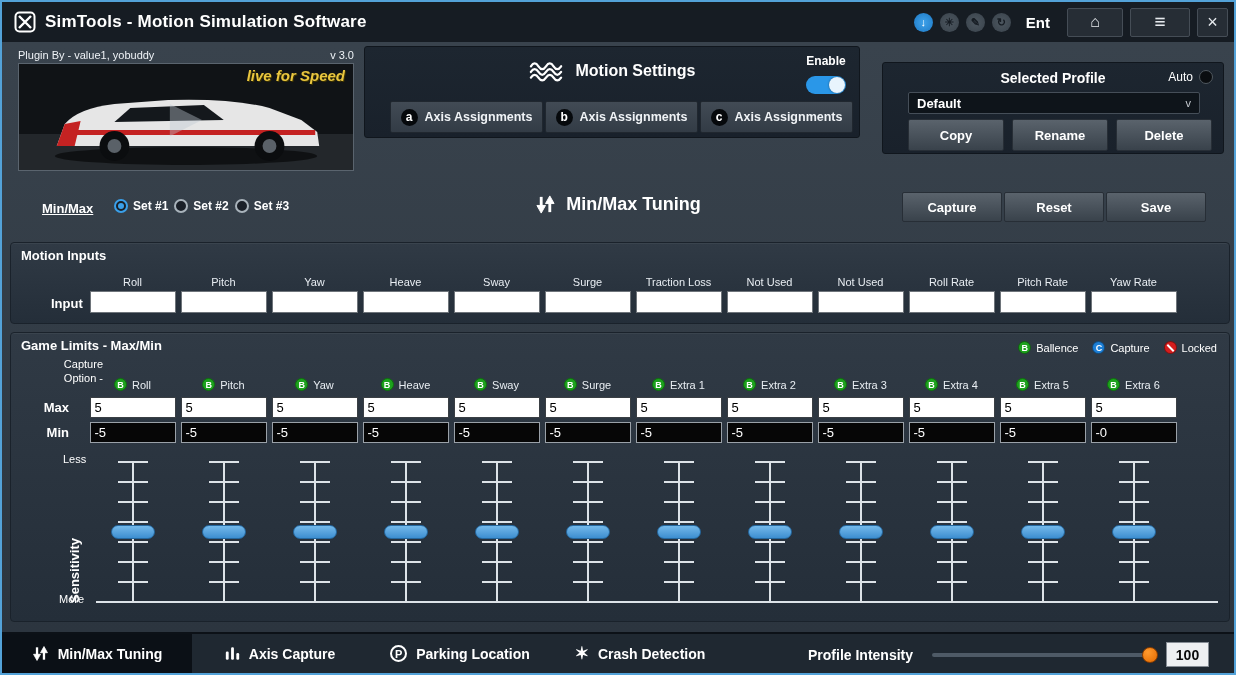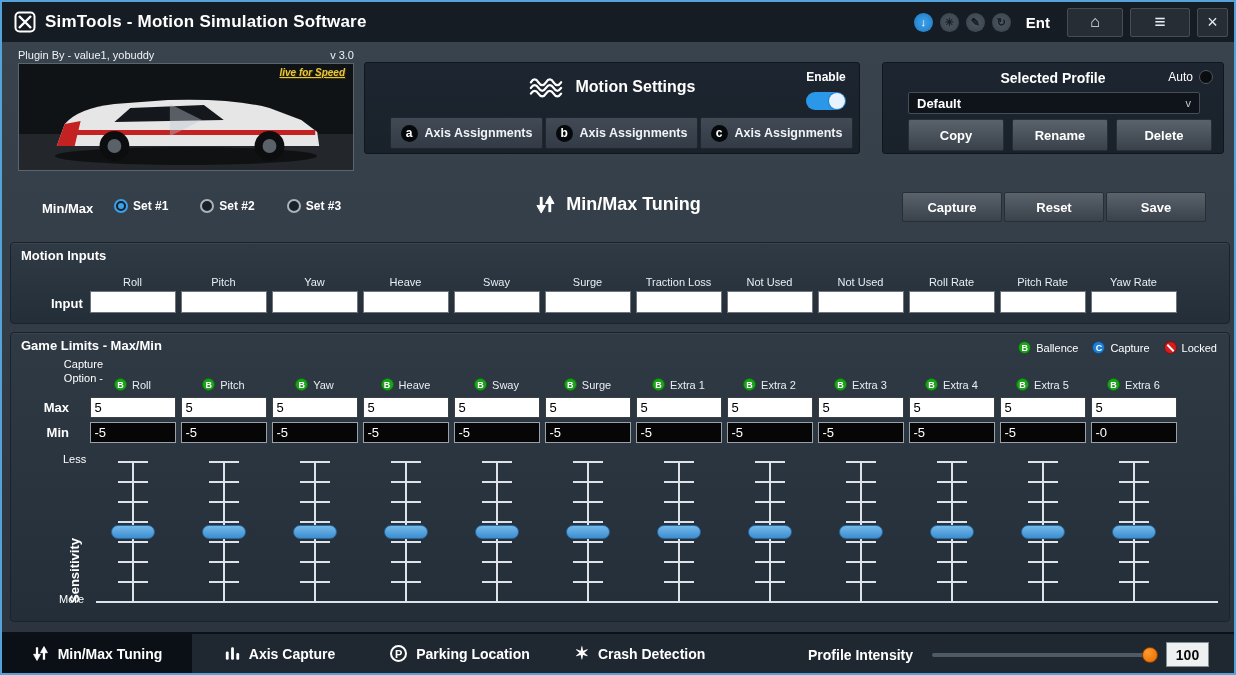--- a/index.html
+++ b/index.html
@@ -15,26 +15,26 @@
   .tb-circle{width:19px;height:19px;border-radius:50%;background:radial-gradient(#4c565f,#39424b);color:#161c23;font-size:11px;font-weight:bold;display:flex;align-items:center;justify-content:center;cursor:pointer;}
   .tb-circle.blue{background:radial-gradient(#3fa2ea,#1c78c4);color:#fff;}
   .edition{font-size:15px;font-weight:bold;margin:0 10px 0 8px;}
   .tb-btn{height:29px;background:#262d35;border:1px solid #454d56;border-radius:2px;color:#e6eaee;font-size:16px;display:flex;align-items:center;justify-content:center;cursor:pointer;font-family:inherit;}
   .tb-btn.home{width:56px;}.tb-btn.menu{width:60px;font-size:19px;}.tb-btn.close{width:31px;font-size:18px;}
 
   
   .plugin{position:absolute;left:16px;top:47px;width:336px;}
   .plugin-head{display:flex;justify-content:space-between;font-size:11px;color:#eef2f6;margin-bottom:2px;}
   .game-image{position:relative;width:336px;height:108px;border:1px solid #5a646e;background:#101316;cursor:pointer;}
-  .gi-logo{position:absolute;top:3px;right:8px;font-size:10px;font-weight:bold;font-style:italic;color:#e9c63f;text-shadow:1px 1px 0 #3c3200;text-decoration:underline;}
+  .gi-logo{position:absolute;top:3px;right:8px;font-size:15px;font-weight:bold;font-style:italic;color:#e9c63f;text-shadow:1px 1px 0 #3c3200;}
   .gi-play{position:absolute;left:50%;top:50%;transform:translate(-50%,-52%);font-size:42px;color:rgba(190,200,210,.40);}
 
   
   .panel-dark{position:absolute;background:linear-gradient(180deg,#1d2630,#19212b);border:1px solid #10161d;border-radius:3px;}
-  .ms-panel{left:362px;top:60px;width:496px;height:92px;}
+  .ms-panel{left:362px;top:44px;width:496px;height:92px;}
   .pr-panel{left:880px;top:60px;width:342px;height:92px;}
 
   .ms-title{position:absolute;left:0;right:0;top:13px;display:flex;justify-content:center;align-items:center;gap:13px;}
   .ms-title-text{font-size:16px;font-weight:bold;}
   .enable{position:absolute;right:13px;top:7px;display:flex;align-items:center;gap:8px;flex-direction:column;}
   .enable-label{font-size:12px;font-weight:bold;}
   .toggle{position:relative;width:40px;height:18px;border-radius:9px;background:#2a97e8;display:inline-block;cursor:pointer;}
   .toggle .knob{position:absolute;right:1px;top:1px;width:16px;height:16px;border-radius:50%;background:#e8f4fd;box-shadow:0 0 2px rgba(0,0,0,.5);}
   .axis-row{position:absolute;left:25px;top:54px;display:flex;gap:2px;}
   .axis-btn{width:153px;height:32px;background:linear-gradient(180deg,#424b55,#333c46);border:1px solid #20272f;border-radius:2px;color:#f0f3f6;display:flex;align-items:center;justify-content:center;gap:7px;cursor:pointer;font-family:inherit;}
@@ -45,22 +45,22 @@
   .auto{position:absolute;right:10px;top:7px;display:flex;align-items:center;gap:6px;font-size:12px;}
   .auto-dot{width:14px;height:14px;border-radius:50%;background:#0a0d10;border:1px solid #50585f;cursor:pointer;}
   .dropdown{position:absolute;left:25px;top:29px;width:292px;height:22px;background:#0e141a;border:1px solid #454e58;border-radius:2px;display:flex;align-items:center;padding:0 8px;font-size:13px;font-weight:bold;cursor:pointer;}
   .dd-arrow{margin-left:auto;font-size:11px;color:#c6ccd2;font-weight:normal;}
   .pr-btns{position:absolute;left:25px;top:56px;display:flex;gap:8px;}
 
   .btn{background:linear-gradient(180deg,#5a636c,#39424b);border:1px solid #272e36;border-radius:2px;color:#fff;font-size:13px;font-weight:bold;cursor:pointer;font-family:inherit;}
   .pr-btns .btn{width:96px;height:32px;}
 
   
-  .mm-label{position:absolute;left:40px;top:199px;font-size:13px;font-weight:bold;}
-  .sets{position:absolute;left:112px;top:197px;display:flex;gap:32px;}
+  .mm-label{position:absolute;left:40px;top:199px;font-size:13px;font-weight:bold;text-decoration:underline;}
+  .sets{position:absolute;left:112px;top:197px;display:flex;gap:6px;}
   .set{display:flex;align-items:center;gap:5px;font-size:12px;font-weight:bold;cursor:pointer;}
   .radio{position:relative;width:14px;height:14px;border-radius:50%;border:2px solid #a9b3bb;background:#1a2028;display:inline-block;}
   .set.active .radio{border-color:#3aa0ea;}
   .set.active .radio::after{content:'';position:absolute;inset:2px;border-radius:50%;background:#3aa0ea;}
   .mm-title{position:absolute;left:0;right:0;top:192px;display:flex;justify-content:center;align-items:center;gap:10px;}
   .mm-title-text{font-size:18px;font-weight:bold;}
   .mm-btns{position:absolute;left:900px;top:190px;display:flex;gap:2px;}
   .mm-btns .btn{width:100px;height:30px;}
 
   

